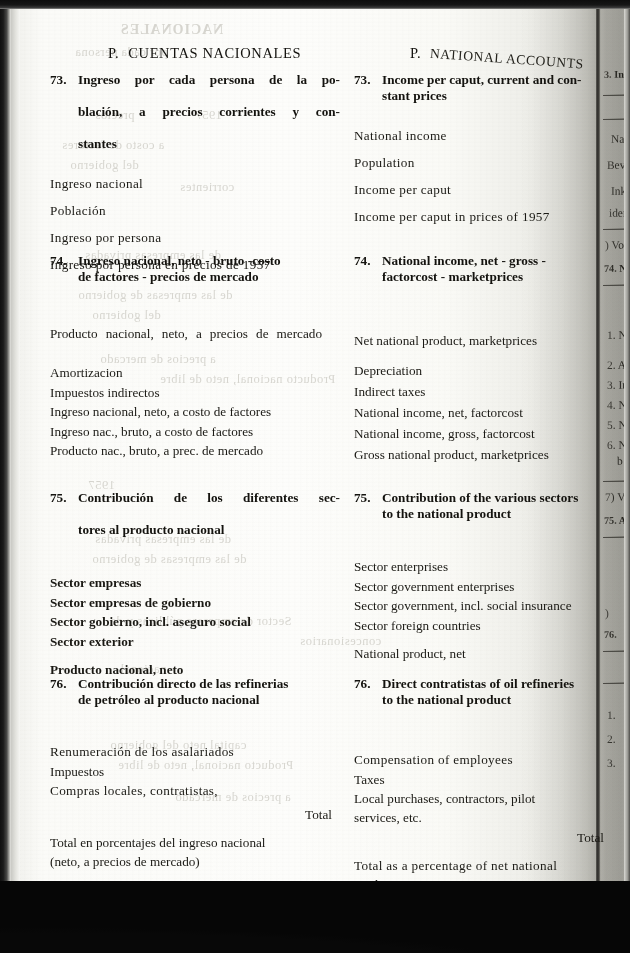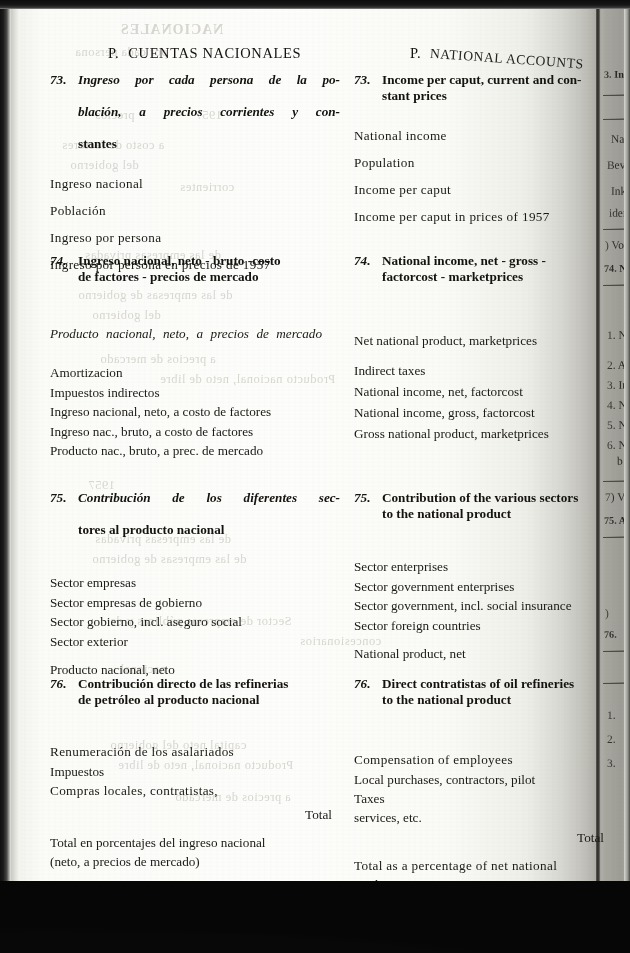--- a/index.html
+++ b/index.html
@@ -115,23 +115,22 @@
     font-size: 13.2px;
     line-height: 16px;
     color: #14130f;
     position: relative;
     padding-left: 28px;
   }
   .entry-num {
     position: absolute; left: 0; top: 0;
     font-weight: bold;
     font-size: 13.2px;
-    font-style: italic;
-  }
-  .just { text-align: justify; font-style: italic; }
+  }
+  .just { text-align: justify; }
   .just::after { content: ""; display: inline-block; width: 100%; }
 
   .items {
     font-size: 13.2px;
     line-height: 19.5px;
     color: #1a1914;
   }
   .items .ln { white-space: nowrap; }
   .items .ln.wrap { white-space: normal; }
   .spaced { letter-spacing: .35px; }
@@ -256,21 +255,21 @@
           <div class="ln">Producto nac., bruto, a prec. de mercado</div>
         </div>
       </div>
 
       <div class="entry" style="top:490px; left:0; width:290px;">
         <div class="entry-title">
           <span class="entry-num">75.</span>
           <div class="just">Contribución de los diferentes sec-</div>
           <div>tores al producto nacional</div>
         </div>
-        <div class="items" style="margin-top:35px;">
+        <div class="items" style="margin-top:35px;font-weight:bold;">
           <div class="ln">Sector empresas</div>
           <div class="ln">Sector empresas de gobierno</div>
           <div class="ln">Sector gobierno, incl. aseguro social</div>
           <div class="ln">Sector exterior</div>
           <div class="gap-sm"></div>
           <div class="ln">Producto nacional, neto</div>
         </div>
       </div>
 
       <div class="entry" style="top:676px; left:0; width:290px;">
@@ -314,20 +313,21 @@
 
       <div class="entry" style="top:253px; left:0; width:250px;">
         <div class="entry-title">
           <span class="entry-num">74.</span>
           <div>National income, net - gross -</div>
           <div>factorcost - marketprices</div>
         </div>
         <div class="items" style="margin-top:45px; line-height:21px;">
           <div class="ln">Net national product, marketprices</div>
           <div class="gap-sm"></div>
+          <div class="ln">Depreciation</div>
           <div class="ln">Indirect taxes</div>
           <div class="ln">National income, net, factorcost</div>
           <div class="ln">National income, gross, factorcost</div>
           <div class="ln">Gross national product, marketprices</div>
         </div>
       </div>
 
       <div class="entry" style="top:490px; left:0; width:250px;">
         <div class="entry-title">
           <span class="entry-num">75.</span>
@@ -345,22 +345,22 @@
       </div>
 
       <div class="entry" style="top:676px; left:0; width:250px;">
         <div class="entry-title">
           <span class="entry-num">76.</span>
           <div>Direct contratistas of oil refineries</div>
           <div>to the national product</div>
         </div>
         <div class="items" style="margin-top:42px;">
           <div class="ln spaced">Compensation of employees</div>
+          <div class="ln">Taxes</div>
           <div class="ln">Local purchases, contractors, pilot</div>
-          <div class="ln">Taxes</div>
           <div class="ln" style="line-height:17px;">services, etc.</div>
           <div class="ln right-total" style="margin-top:2px; padding-right:0;">Total</div>
           <div class="gap-sm"></div>
           <div class="ln spaced">Total as a percentage of net national</div>
           <div class="ln" style="line-height:17px;">product</div>
         </div>
       </div>
 
     </div>
 

